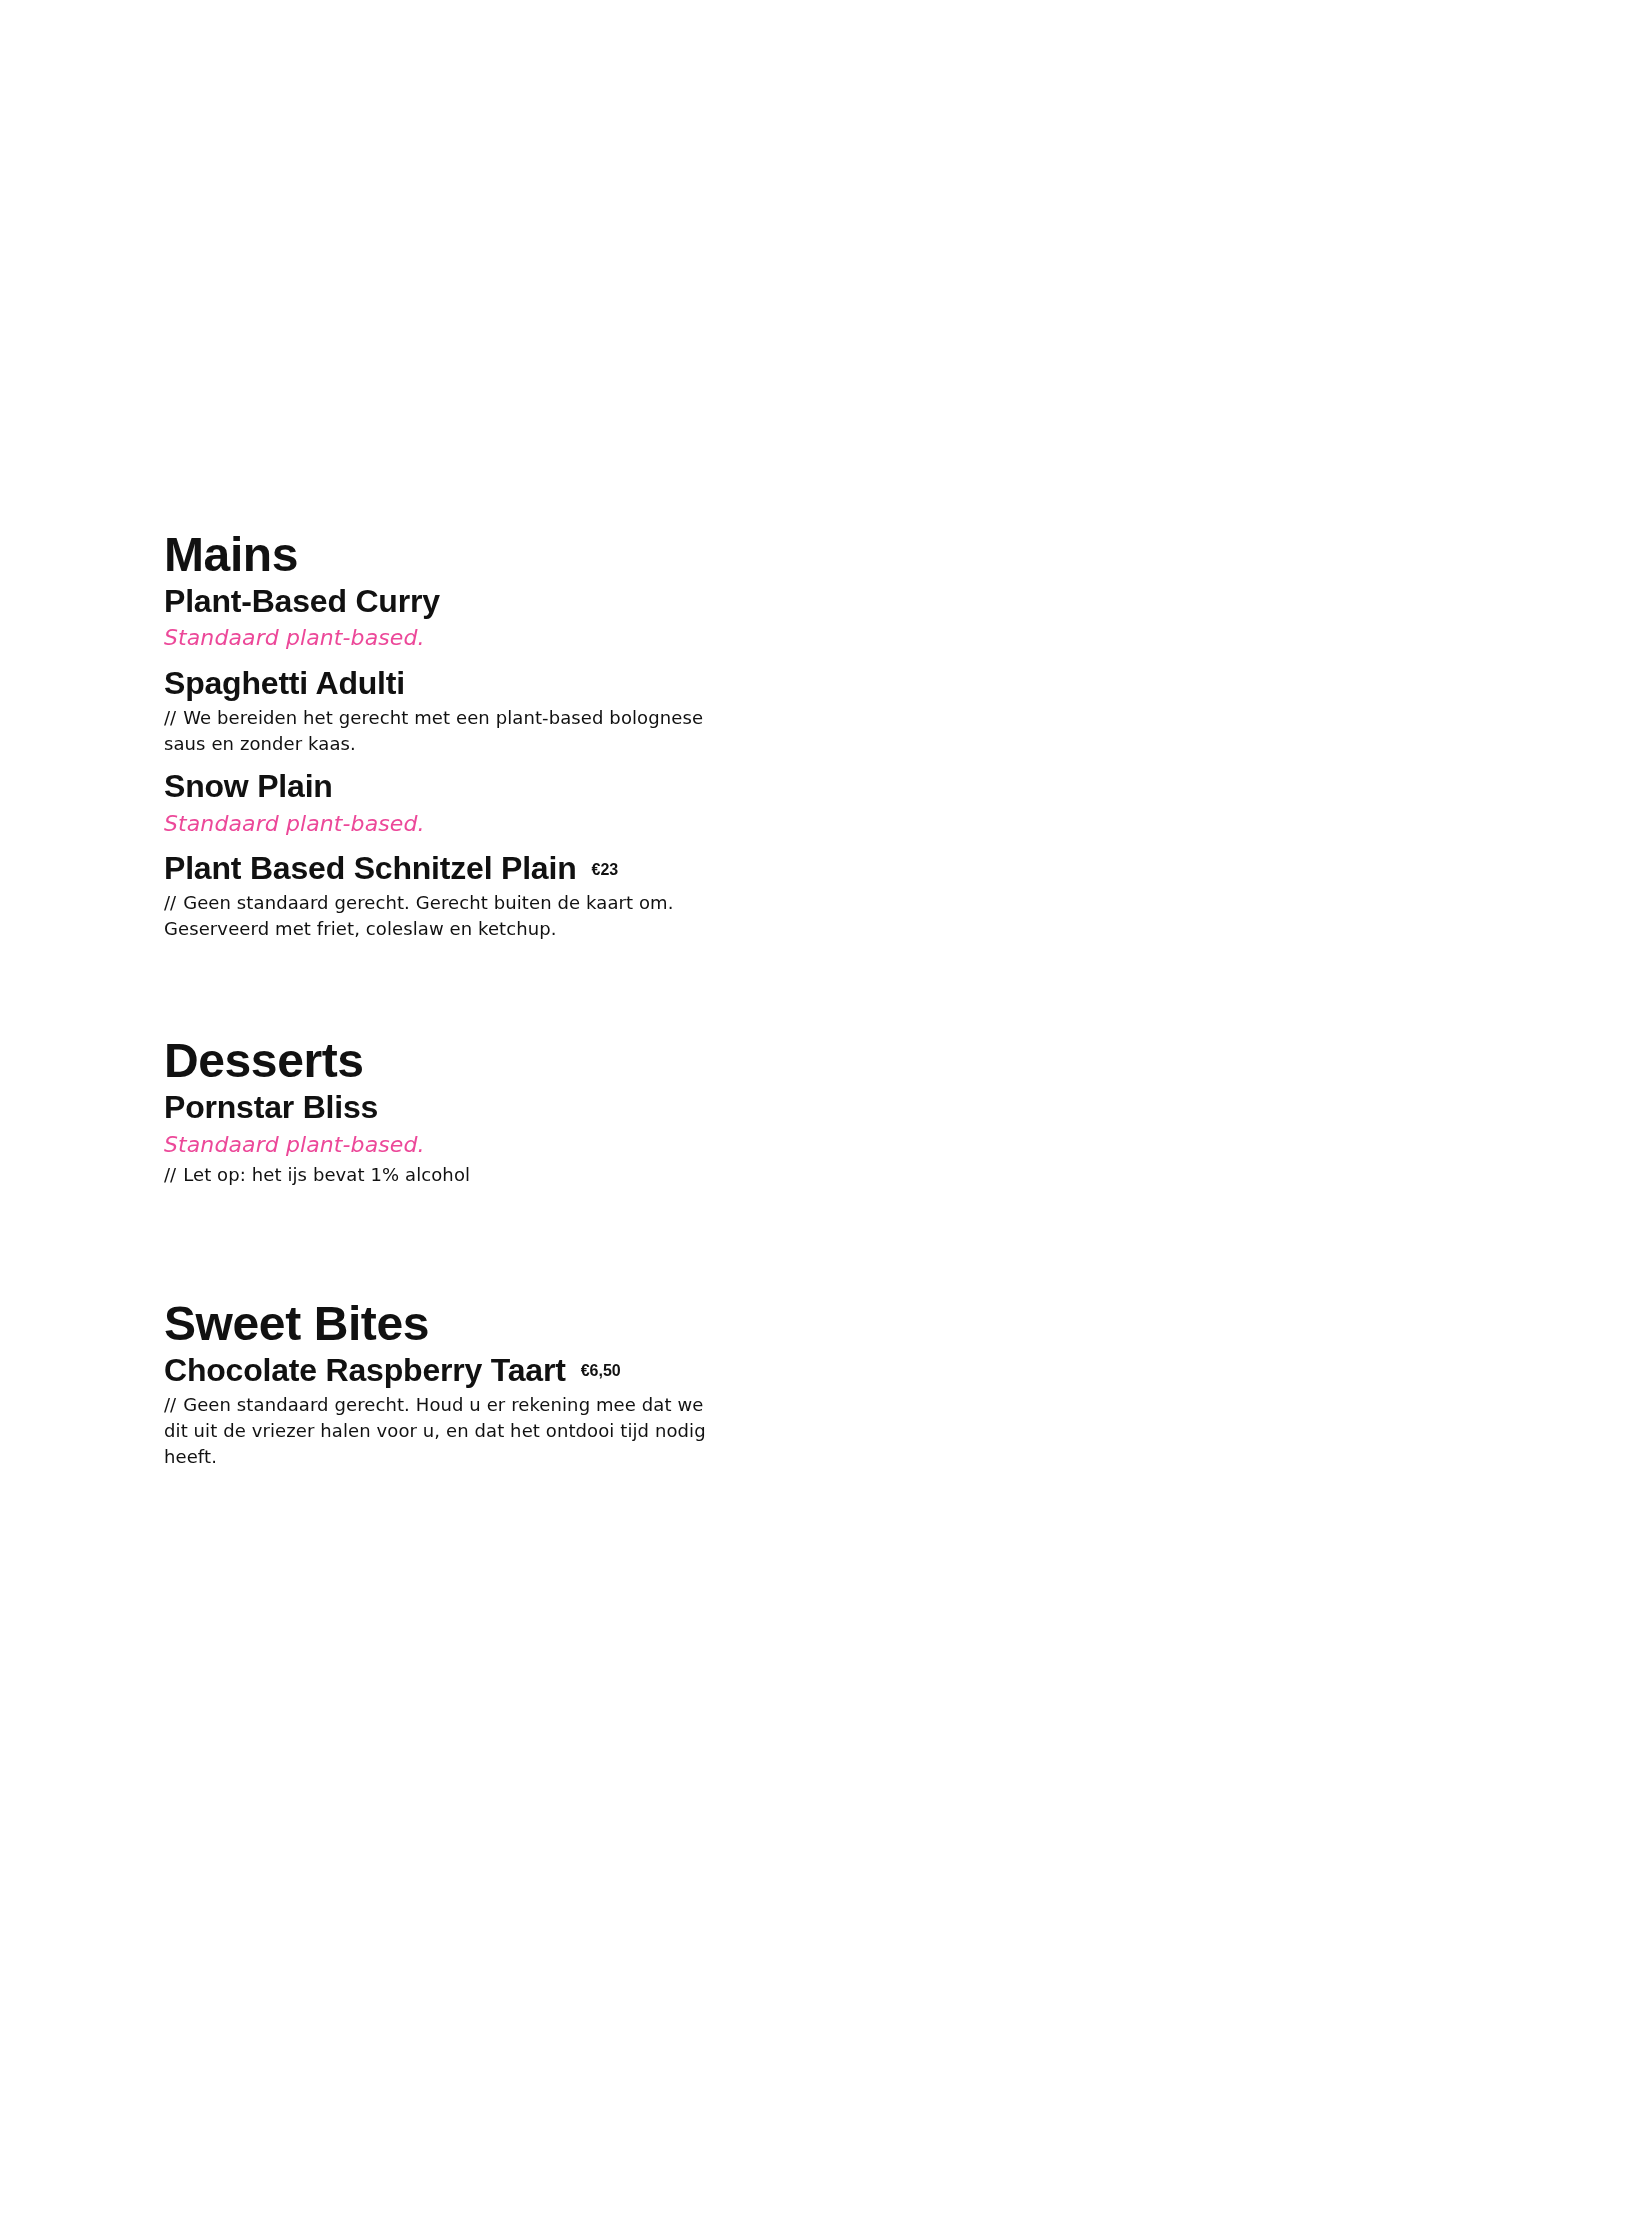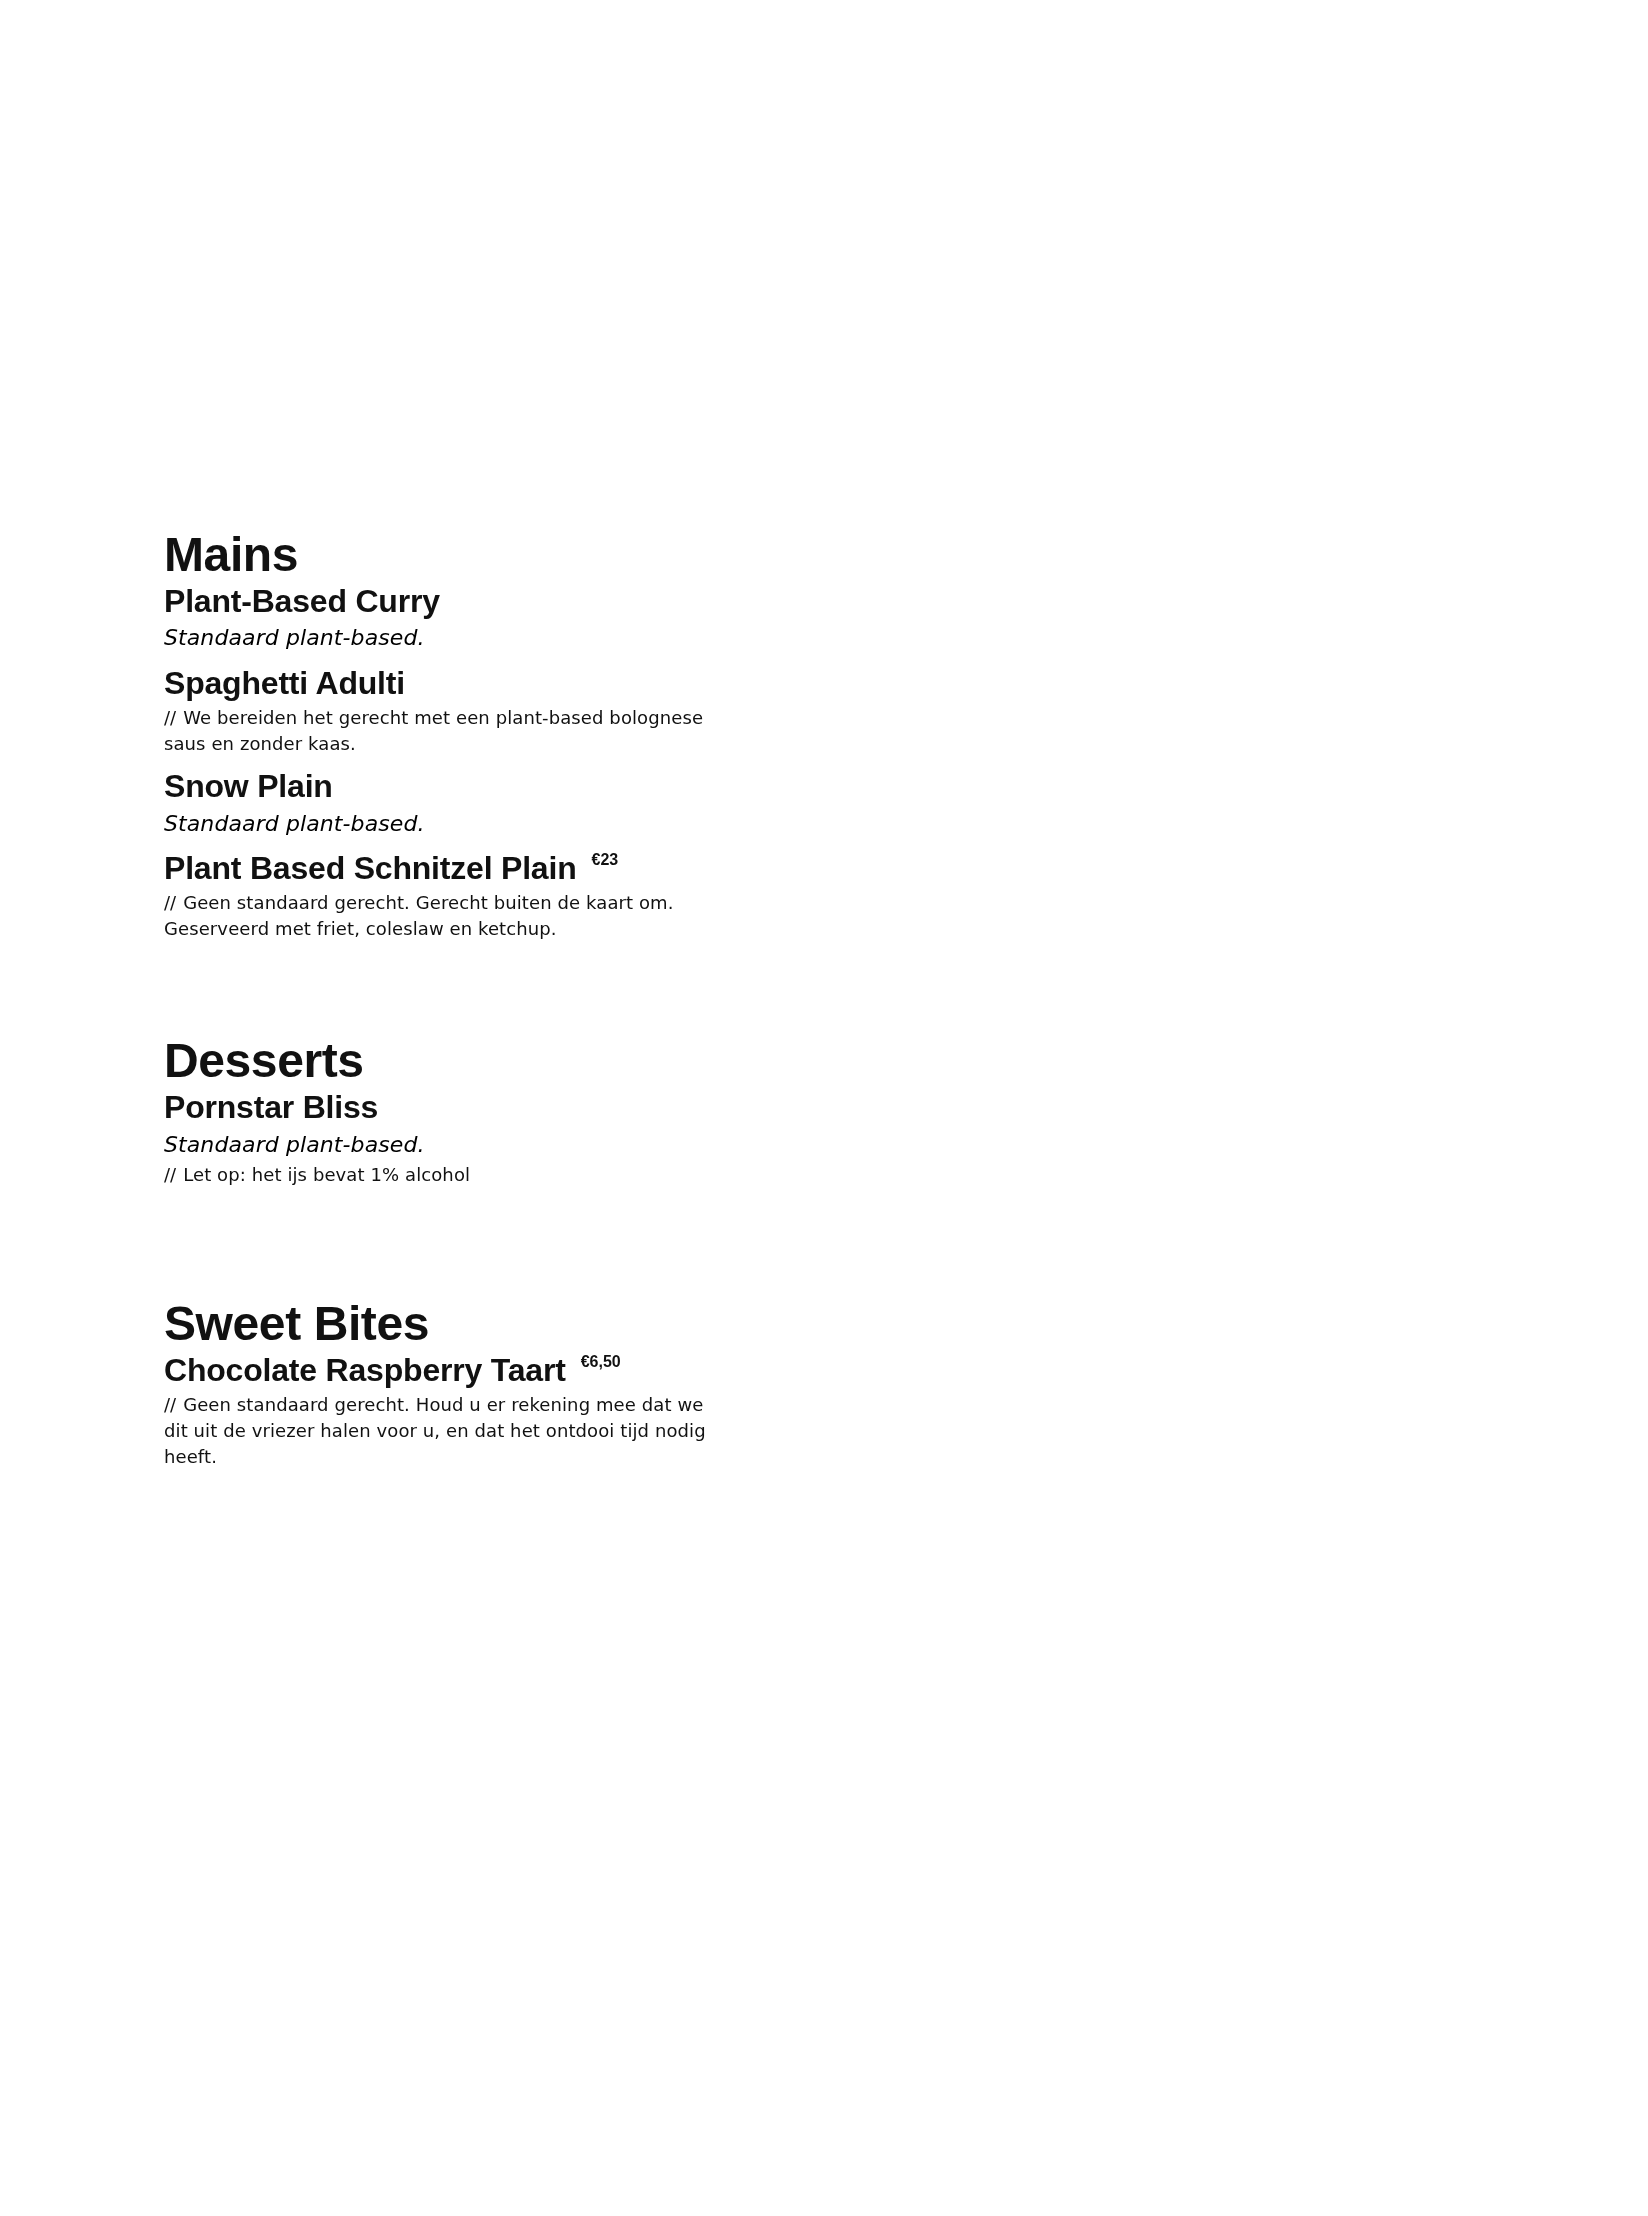--- a/index.html
+++ b/index.html
@@ -43,21 +43,21 @@
     margin: 0 0 3.5px 0;
   }
   .item {
     margin: 0 0 0 0;
   }
   .item + .item {
     margin-top: 12px;
   }
   .item-head {
     display: flex;
-    align-items: flex-start;
+    align-items: center;
     gap: 15px;
     margin: 0 0 2.7px 0;
   }
   .item-name {
     font-family: "Liberation Sans", sans-serif;
     font-weight: 700;
     font-size: 32px;
     line-height: 1.12;
     letter-spacing: -0.2px;
     color: #111111;
@@ -70,21 +70,21 @@
     line-height: 1.1;
     color: #111111;
     white-space: nowrap;
   }
   .item-note-italic {
     font-family: "DejaVu Sans", sans-serif;
     font-style: italic;
     font-size: 22px;
     line-height: 1.45;
     letter-spacing: 0.1px;
-    color: #000000;
+    color: #ec4899;
     margin: 1.8px 0 0 0;
     max-width: 554px;
   }
   .item-note {
     font-family: "DejaVu Sans", sans-serif;
     font-size: 18px;
     line-height: 1.45;
     letter-spacing: 0.1px;
     color: #111111;
     margin: 1.8px 0 0 0;

